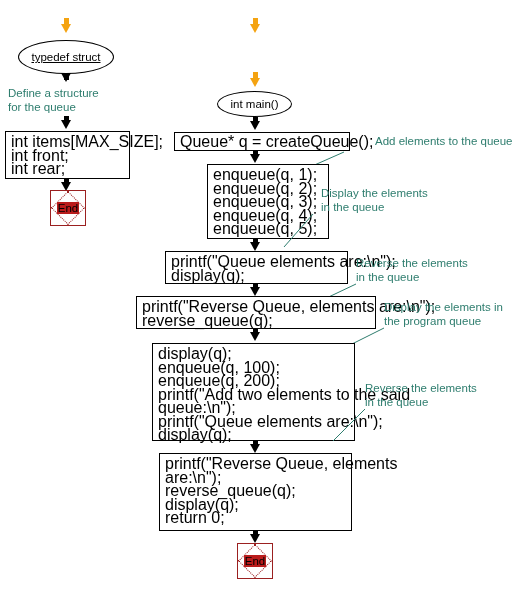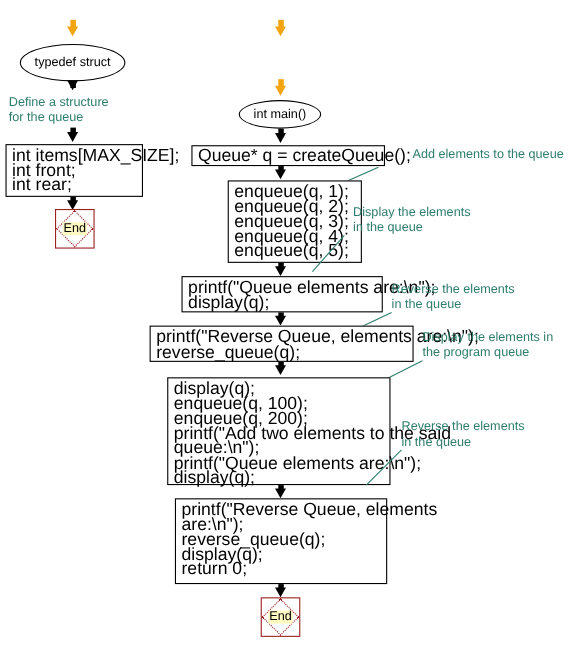--- a/index.html
+++ b/index.html
@@ -59,21 +59,21 @@
     height: 70.7%;
     transform: translate(-50%, -50%) rotate(45deg);
     border: 1px dotted #9b2020;
     box-sizing: border-box;
   }
   .endsym .endlabel {
     position: relative;
     z-index: 2;
     font-size: 11.5px;
     color: #000000;
-    background: #fef9c3;
+    background: #b91c1c;
     padding: 0 1px;
     line-height: 12px;
   }
   
   .annot {
     position: absolute;
     color: #2e7d6e;
     font-size: 11.5px;
     line-height: 14px;
     white-space: pre;
@@ -118,21 +118,21 @@
   }
 </style>
 </head>
 <body>
 
 <div id="canvas">
 
   <div class="arrow-orange-stem" style="left:64px; top:18px; height:7px;"></div>
   <div class="arrow-orange" style="left:61px; top:24px;"></div>
 
-  <div class="node ellipse" style="left:18px; top:40px; width:96px; height:34px;">
+  <div class="node ellipse" style="left:18px; top:40px; width:96px; height:34px;text-decoration:underline;">
     <span>typedef struct</span>
   </div>
 
   <div class="arrow-black-stem" style="left:64px; top:74px; height:6px;"></div>
   <div class="arrow-black" style="left:61px; top:73px;"></div>
 
   <div class="annot" style="left:8px; top:86px;">Define a structure
 for the queue</div>
 
   <div class="arrow-black-stem" style="left:64px; top:116px; height:6px;"></div>

